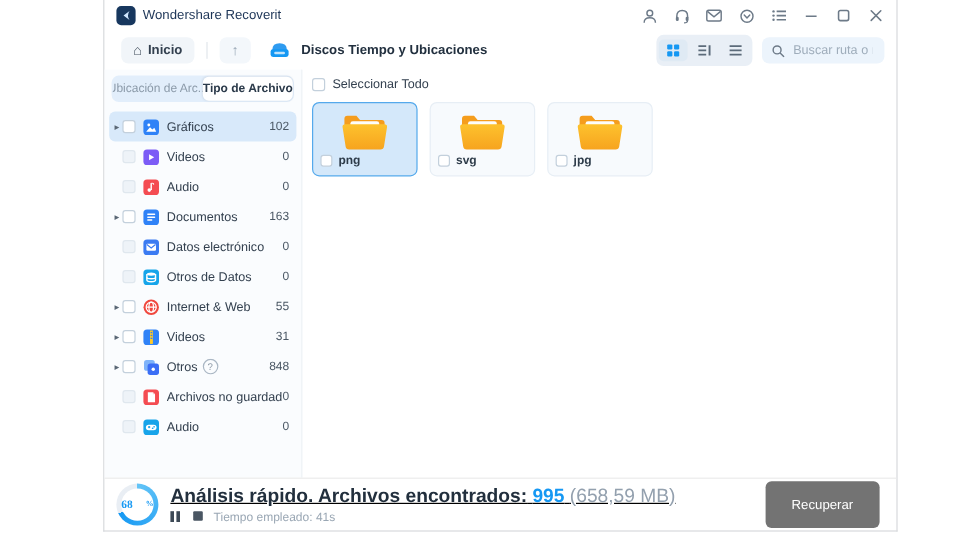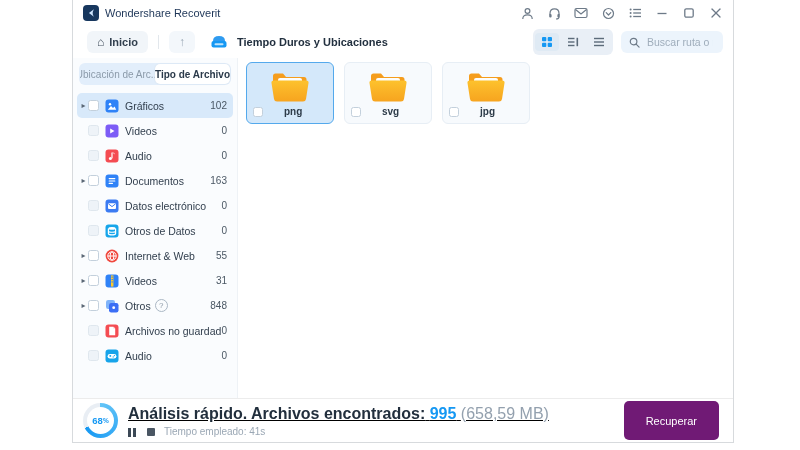--- a/index.html
+++ b/index.html
@@ -1,17 +1,17 @@
 <!DOCTYPE html>
 <html><head>
 <meta charset="utf-8">
 <style>
   html,body{margin:0;padding:0;background:#ffffff;}
   body{width:800px;height:450px;position:relative;font-family:"Liberation Sans",sans-serif;-webkit-font-smoothing:antialiased;}
-  .window{position:absolute;left:72px;top:0;width:662px;height:443px;background:#fff;border:1px solid #d7dadd;border-top:none;box-sizing:border-box;display:flex;flex-direction:column;overflow:hidden;}
+  .window{position:absolute;left:86px;top:0;width:662px;height:443px;background:#fff;border:1px solid #d7dadd;border-top:none;box-sizing:border-box;display:flex;flex-direction:column;overflow:hidden;}
   
   .titlebar{height:26px;display:flex;align-items:center;justify-content:space-between;padding:0 10px 0 10px;flex:0 0 auto;}
   .brand{display:flex;align-items:center;gap:6px;}
   .logo{width:16px;height:16px;border-radius:4px;background:#17375e;display:flex;align-items:center;justify-content:center;}
   .app-title{font-size:11px;color:#1d3557;font-weight:500;}
   .tb-icons{display:flex;align-items:center;gap:13px;}
   .tb-icons .ic{width:14px;height:14px;display:flex;align-items:center;justify-content:center;color:#6d7a88;cursor:pointer;}
   
   .toolbar{height:32px;display:flex;align-items:center;padding:0 10px 0 14px;gap:8px;flex:0 0 auto;}
   .home-btn{display:flex;align-items:center;gap:5px;background:#f1f5f9;border:none;border-radius:6px;height:22px;padding:0 10px;font-size:11px;color:#33404f;font-weight:600;font-family:inherit;cursor:pointer;}
@@ -42,39 +42,39 @@
   .slabel{font-size:10.5px;color:#33404f;flex:1;white-space:nowrap;overflow:hidden;display:flex;align-items:center;gap:4px;}
   .help{width:11px;height:11px;border:1px solid #aab7c4;border-radius:50%;color:#8c99a6;font-size:8px;display:inline-flex;align-items:center;justify-content:center;}
   .scount{font-size:10px;color:#4a5764;}
   
   .content{flex:1;padding:4px 8px;box-sizing:border-box;}
   .select-all{display:flex;align-items:center;font-size:10.5px;color:#33404f;margin:2px 0 9px 0;cursor:pointer;}
   .grid{display:flex;gap:10px;}
   .fcard{width:88px;height:62px;background:#f7fafd;border:1px solid #e7eef5;border-radius:6px;display:flex;flex-direction:column;align-items:center;justify-content:flex-end;position:relative;cursor:pointer;box-sizing:border-box;}
   .fcard.selected{background:#d4e8fa;border:1.5px solid #54a9ec;}
   .fcard .folder{position:absolute;top:7px;left:50%;transform:translateX(-50%);}
-  .fcard .frow{width:100%;display:flex;align-items:flex-end;padding:0 6px 6px 6px;box-sizing:border-box;gap:16px;}
+  .fcard .frow{width:100%;display:flex;align-items:flex-start;padding:0 6px 6px 6px;box-sizing:border-box;}
   .fcard .cb{width:10px;height:10px;margin-right:5px;}
   .fname{font-size:10px;color:#2d3b49;font-weight:600;}
   
   .footer{flex:0 0 auto;height:43px;border-top:1px solid #ececec;display:flex;align-items:center;padding:0 14px 0 10px;gap:10px;}
   .ring{width:35px;height:35px;border-radius:50%;position:relative;flex:0 0 auto;}
-  .ring .inner{position:absolute;inset:4px;background:#fff;border-radius:50%;display:flex;align-items:center;justify-content:center;font-size:9.5px;font-weight:700;color:#1598f3;}
+  .ring .inner{position:absolute;inset:4px;background:#fff;border-radius:50%;display:flex;align-items:center;justify-content:space-between;font-size:9.5px;font-weight:700;color:#1598f3;font-family:Liberation Serif, serif;}
   .ring .inner small{font-size:6.5px;font-weight:700;}
   .status{flex:1;display:flex;flex-direction:column;gap:3px;}
   .line1{font-size:16px;text-decoration:underline;}
   .l1-bold{font-weight:700;color:#222f3d;}
   .l1-count{font-weight:700;color:#1598f3;}
   .l1-size{color:#93a0ae;}
-  .line2{display:flex;align-items:flex-end;gap:9px;}
+  .line2{display:flex;align-items:flex-start;gap:9px;}
   .pausebtn,.stopbtn{border:none;background:transparent;padding:0;display:flex;align-items:center;cursor:pointer;height:9px;}
   .pausebtn span{display:inline-block;width:2.5px;height:9px;background:#3c4956;margin-right:2.5px;}
   .stopbtn span{display:inline-block;width:8px;height:8px;background:#4a5663;border-radius:1px;}
   .time{font-size:10px;color:#9aa7b4;}
-  .recover{background:#701a75;color:#fff;border:none;border-radius:5px;height:39px;padding:0 22px;font-size:11px;font-family:inherit;cursor:pointer;}
+  .recover{background:#737373;color:#fff;border:none;border-radius:5px;height:39px;padding:0 22px;font-size:11px;font-family:inherit;cursor:pointer;}
 </style>
 </head>
 <body>
 
 <div class="window">
 
   <div class="titlebar">
     <div class="brand">
       <span class="logo">
         <svg width="10" height="10" viewBox="0 0 12 12">
@@ -146,21 +146,21 @@
     </button>
     <span class="sep"></span>
     <button class="up-btn">↑</button>
     <span class="drive-ic">
       <svg width="20" height="16" viewBox="0 0 20 16">
         <path d="M4 7 Q4 2 10 2 Q16 2 16 7 L16 8 L4 8 Z" fill="#2f9bf0"></path>
         <rect x="2.5" y="7" width="15" height="6.5" rx="2" fill="#1598f3"></rect>
         <rect x="5.5" y="9.2" width="9" height="2" rx="1" fill="#bfe2fb"></rect>
       </svg>
     </span>
-    <span class="crumb">Tiempo Duros y Ubicaciones</span>
+    <span class="crumb">Discos Tiempo y Ubicaciones</span>
     <div class="spacer"></div>
     <div class="view-toggle" id="view-toggle">
         <button class="vt-btn active">
           <svg width="12" height="12" viewBox="0 0 12 12">
             <rect x="1" y="1" width="4.3" height="4.3" rx="1" fill="#1598f3"></rect>
             <rect x="6.7" y="1" width="4.3" height="4.3" rx="1" fill="#1598f3"></rect>
             <rect x="1" y="6.7" width="4.3" height="4.3" rx="1" fill="#1598f3"></rect>
             <rect x="6.7" y="6.7" width="4.3" height="4.3" rx="1" fill="#1598f3"></rect>
           </svg>
         </button>
@@ -346,20 +346,24 @@
                 <circle cx="8.2" cy="7.9" r=".7" fill="#17a4ea"></circle>
               </svg>
             </span>
             <span class="slabel">Audio</span>
             <span class="scount">0</span>
           </div>
         </div>
     </aside>
 
     <section class="content">
+      <label class="select-all">
+        <span class="cb"></span>
+        <span>Seleccionar Todo</span>
+      </label>
       <div class="grid" id="folder-grid">
           <div class="fcard selected">
             <span class="folder"><svg width="42" height="34" viewBox="0 0 42 34">
   <path d="M4 6 Q4 3.5 6.5 3.5 L14 3.5 L17 7 L35 7 Q37.5 7 37.5 9.5 L37.5 12 L4 12 Z" fill="#f59d1d"></path>
   <rect x="9" y="8" width="24" height="14" rx="2" fill="#fdfdfb"></rect>
   <path d="M2.5 13 Q2 10.5 5 10.5 L37 10.5 Q40 10.5 39.5 13 L37 29 Q36.6 31.5 34 31.5 L8 31.5 Q5.4 31.5 5 29 Z" fill="url(#fg)"></path>
   <defs>
                   <linearGradient id="fg" x1="0" y1="0" x2="0" y2="1">
                     <stop offset="0" stop-color="#fdc22d"></stop>
                     <stop offset="1" stop-color="#f7a41f"></stop>

